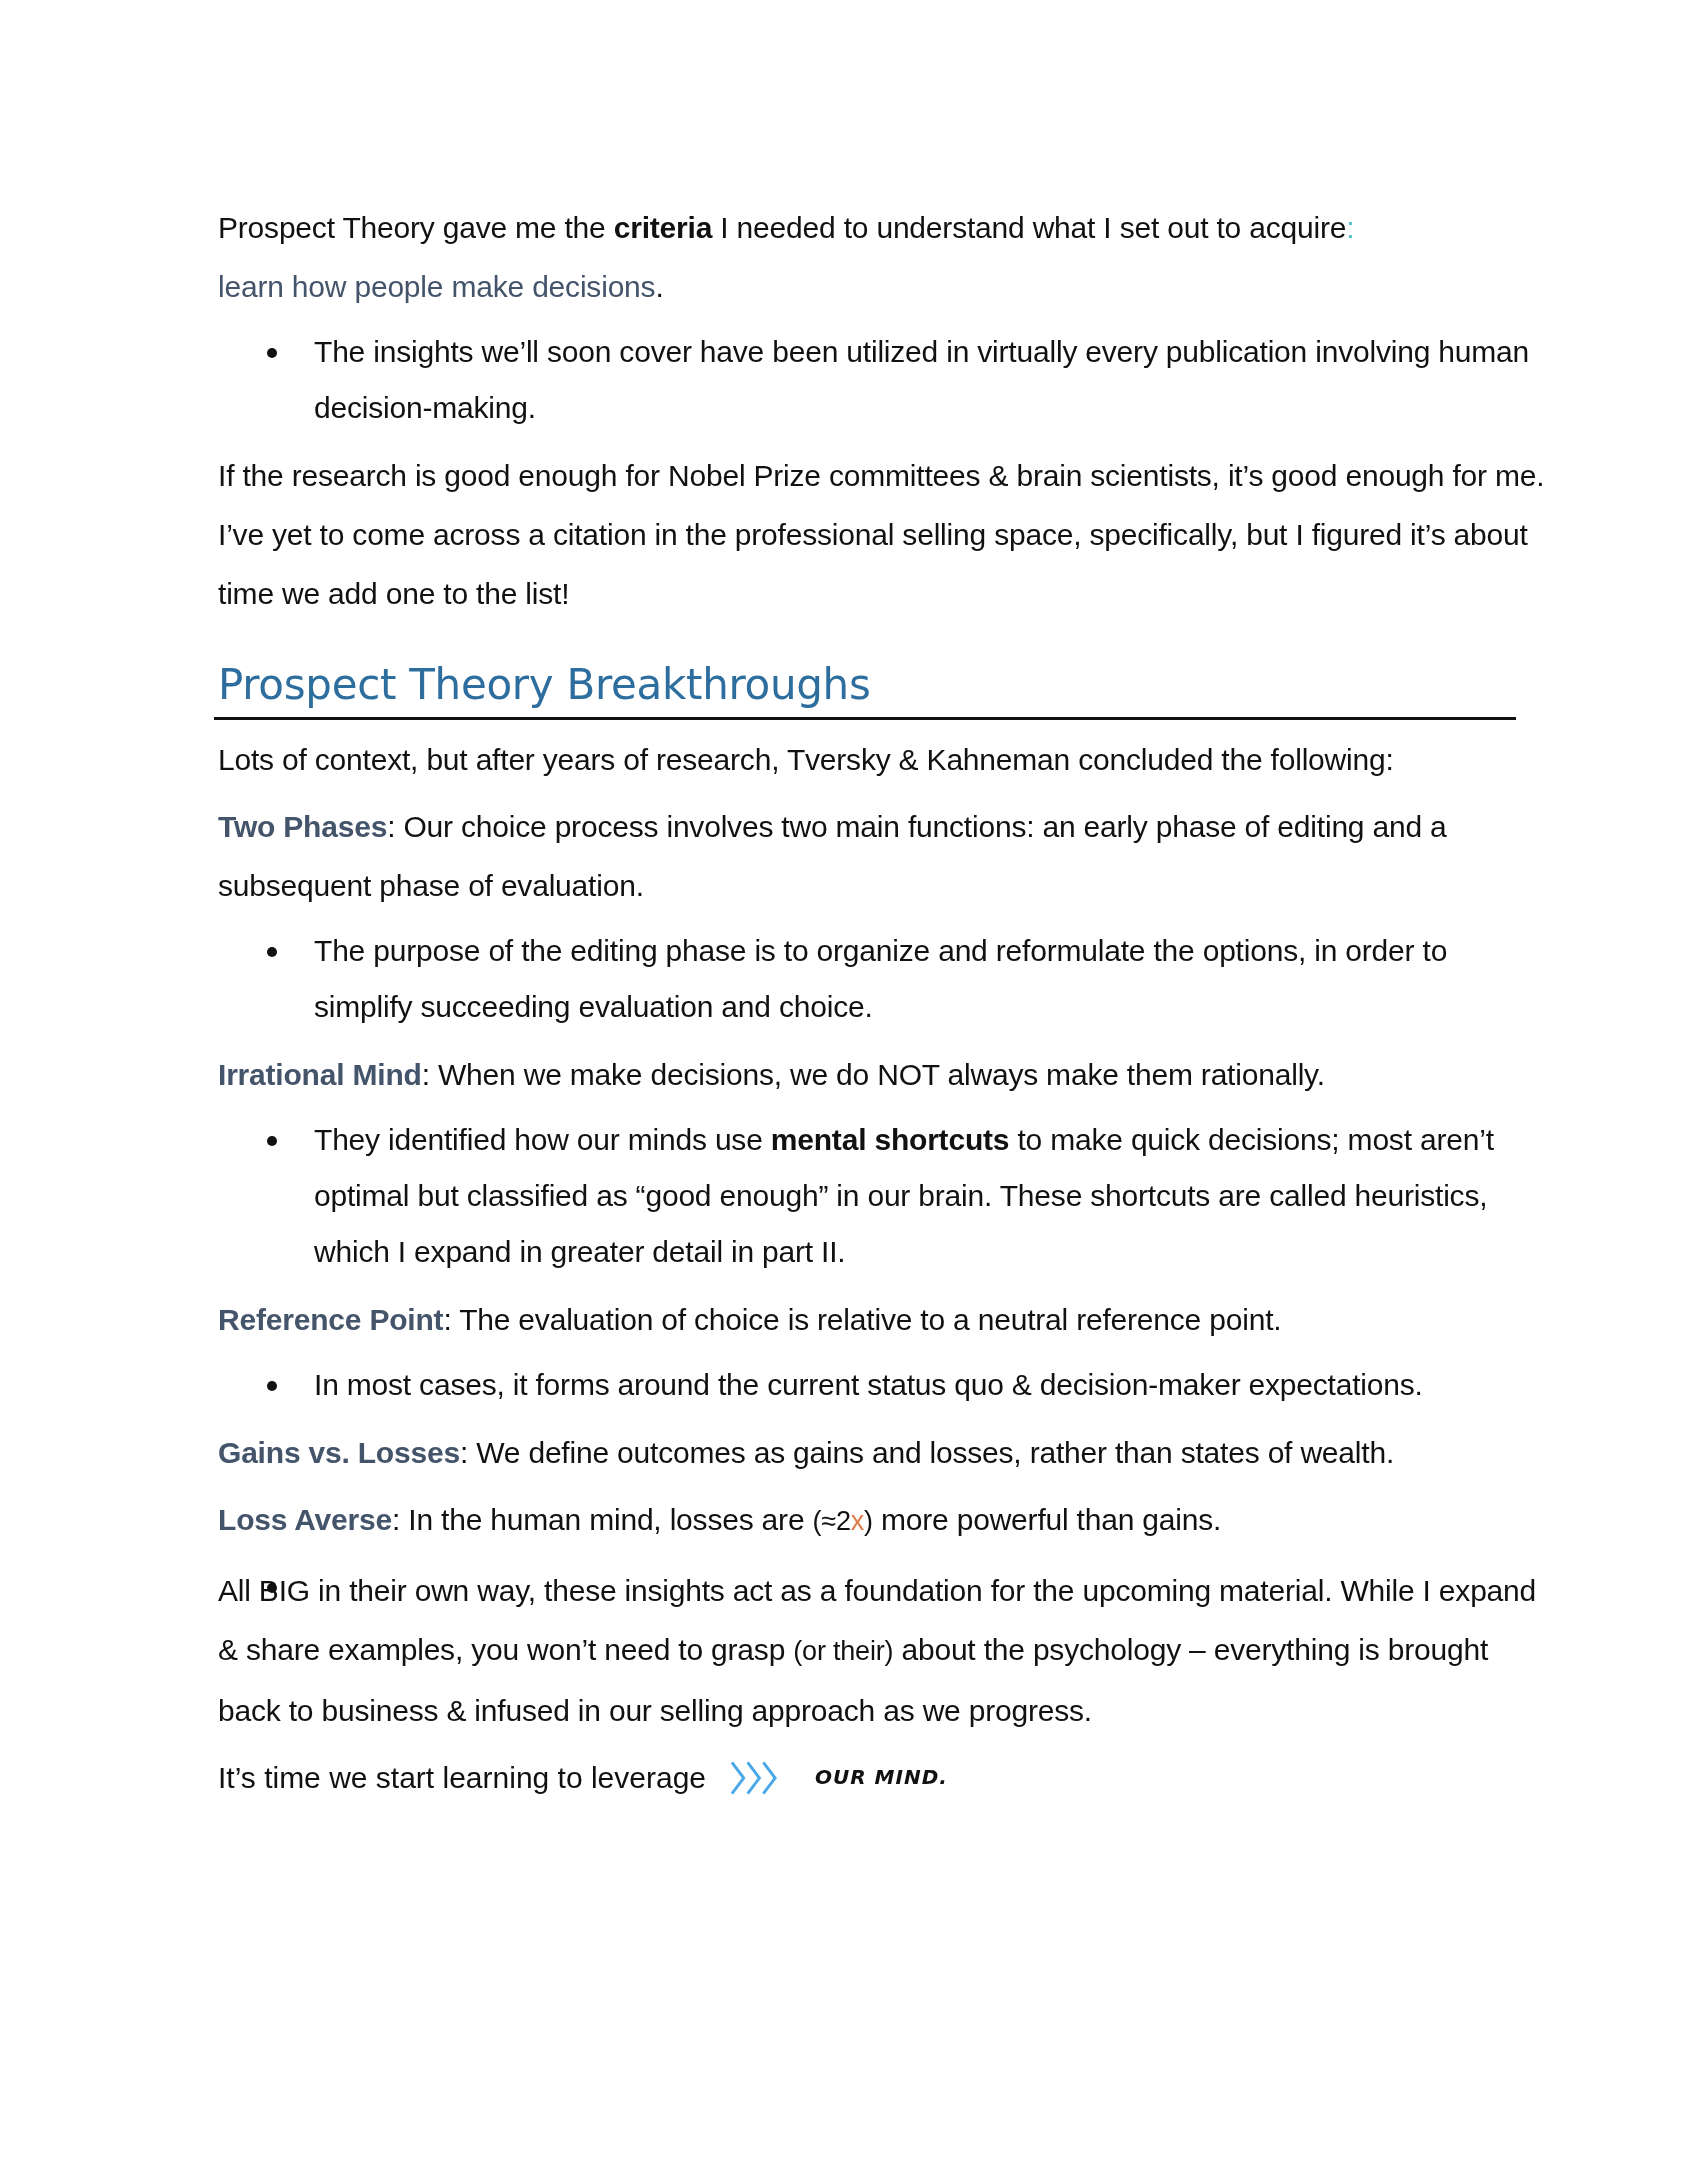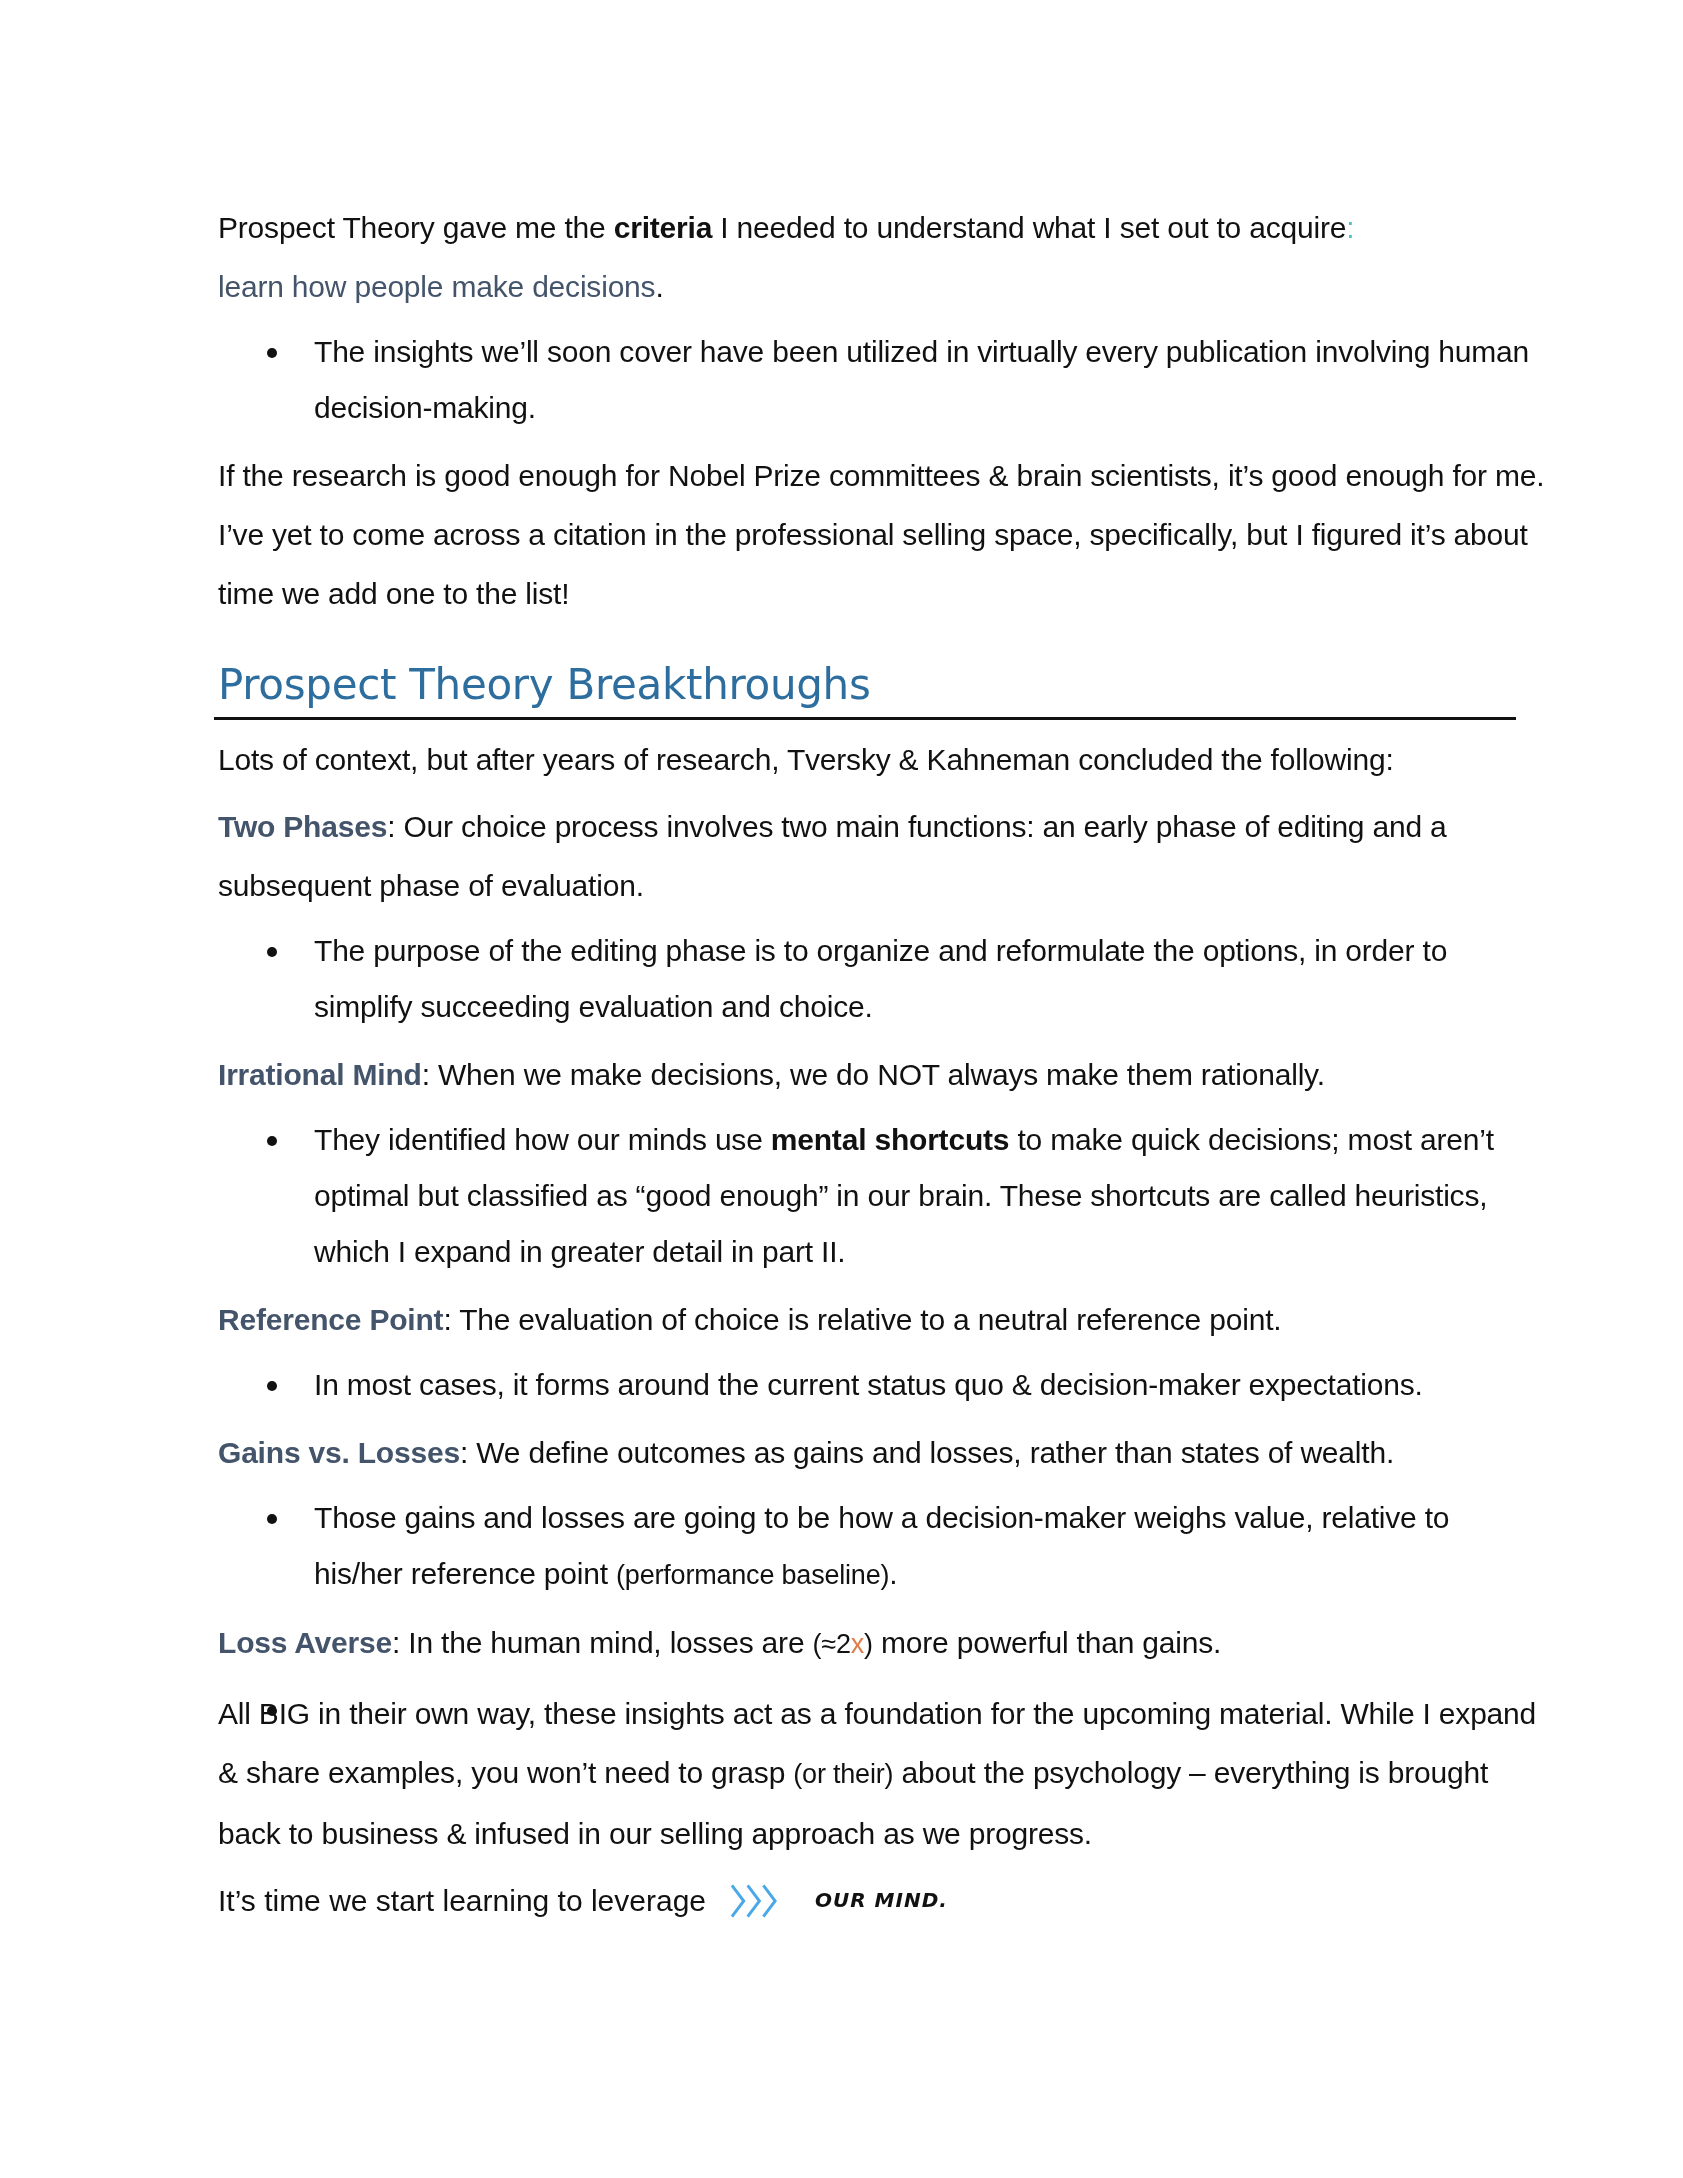--- a/index.html
+++ b/index.html
@@ -58,23 +58,20 @@
   <p class="p">
     <span class="lead">Reference Point</span><span>: The evaluation of choice is relative to a neutral reference point.</span>
   </p>
   <ul>
     <li><span class="dot"></span><span>In most cases, it forms around the current status quo &amp; decision-maker expectations.</span></li>
   </ul>
 
   <p class="p">
     <span class="lead">Gains vs. Losses</span><span>: We define outcomes as gains and losses, rather than states of wealth.</span>
   </p>
-  <ul>
-    <li style="width:1188px"><span class="dot"></span><span>Those gains and losses are going to be how a decision-maker weighs value, relative to his/her reference point </span><span class="small">(performance baseline)</span><span>.</span></li>
-  </ul>
 
   <p class="p">
     <span class="lead">Loss Averse</span><span>: In the human mind, losses are </span><span class="small">(≈2</span><span class="small orange">x</span><span class="small">)</span><span> more powerful than gains.</span>
   </p>
   <ul>
     <li><span class="dot"></span></li>
   </ul>
 
   <p class="p" style="width:1327px">
     <span>All BIG in their own way, these insights act as a foundation for the upcoming material. While I expand &amp; share examples, you won’t need to grasp </span><span class="small">(or their)</span><span> about the psychology – everything is brought back to business &amp; infused in our selling approach as we progress.</span>

